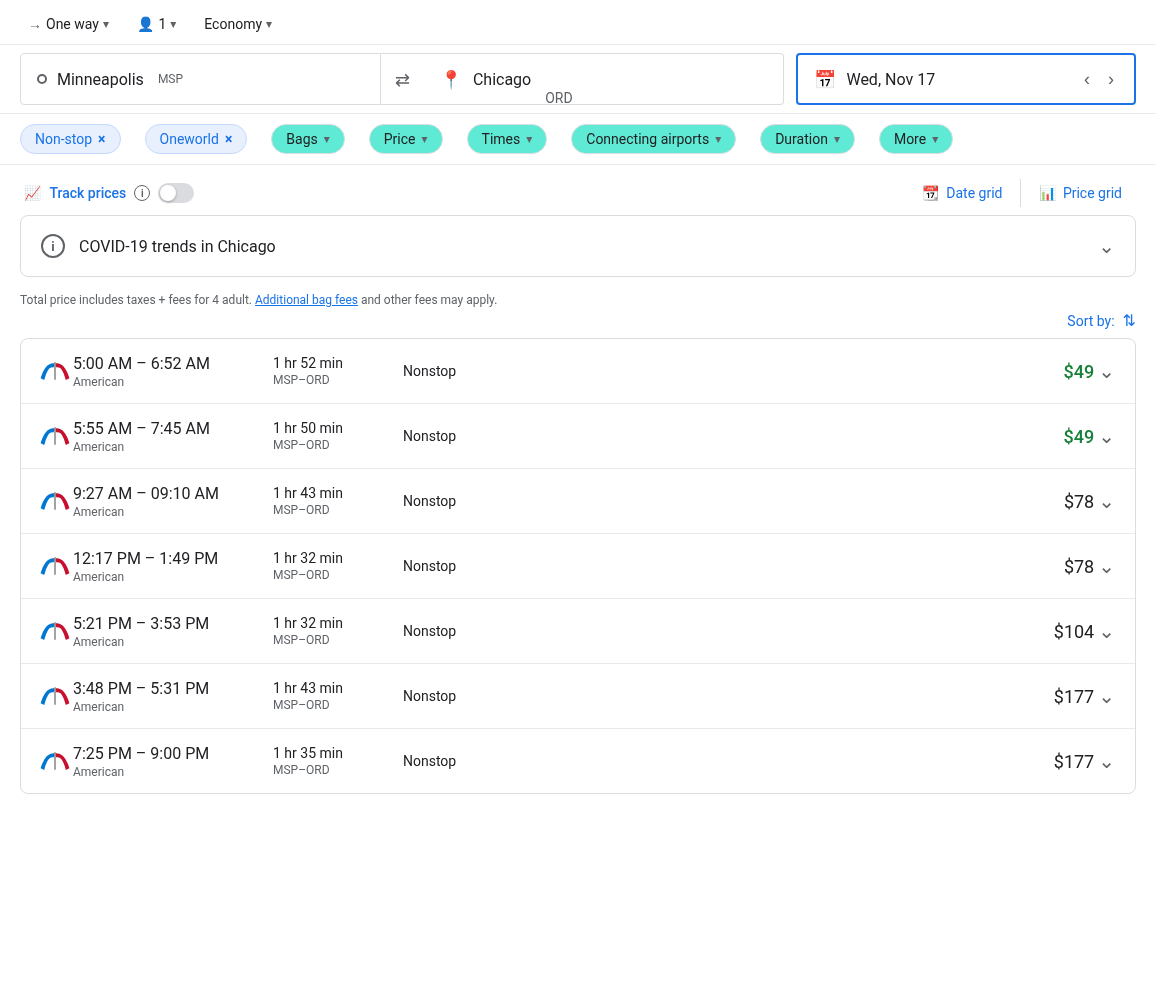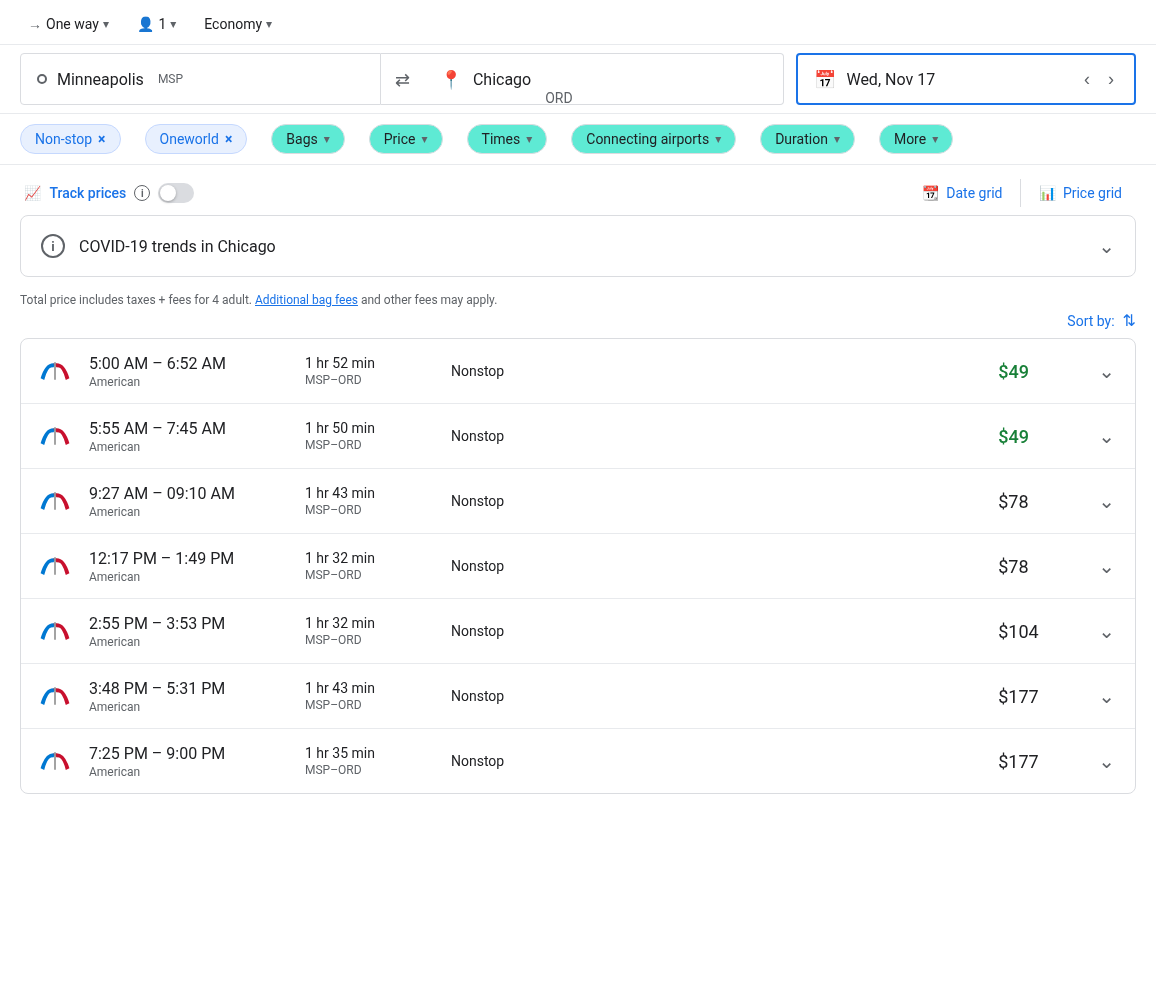--- a/index.html
+++ b/index.html
@@ -193,21 +193,20 @@
       border: 1px solid #dadce0;
       border-radius: 8px;
       overflow: hidden;
     }
     .flight-row {
       display: flex;
       align-items: center;
       padding: 14px 16px;
       border-bottom: 1px solid #e8eaed;
       cursor: pointer;
-      gap: 16px;
     }
     .flight-row:last-child { border-bottom: none; }
 
     .airline-logo {
       width: 40px; height: 40px; flex-shrink: 0;
       display: flex; align-items: center; justify-content: center;
     }
     
     .aa-logo {
       width: 36px; height: 36px; position: relative; overflow: hidden;
@@ -226,21 +225,21 @@
     .duration-text { font-size: 14px; color: #202124; }
     .duration-route { font-size: 12px; color: #5f6368; margin-top: 2px; }
 
     .flight-stops {
       flex: 0 0 100px;
       font-size: 14px; color: #202124;
     }
 
     .flight-price {
       margin-left: auto;
-      text-align: left;
+      text-align: right;
       flex: 0 0 80px;
     }
     .price-cheap { font-size: 18px; color: #188038; font-weight: 500; }
     .price-normal { font-size: 18px; color: #202124; }
 
     .expand-btn {
       color: #5f6368; font-size: 20px; cursor: pointer;
       padding: 4px; flex-shrink: 0;
     }
   </style>
@@ -469,21 +468,21 @@
           <svg viewBox="0 0 40 40" xmlns="http://www.w3.org/2000/svg">
 
     <path d="M4 28 Q10 8 22 12 L18 16 Q12 14 8 30 Z" fill="#0078D2"></path>
 
     <path d="M36 28 Q30 8 18 12 L22 16 Q28 14 32 30 Z" fill="#C8102E"></path>
 
     <rect x="19" y="10" width="2" height="20" fill="#999" rx="1"></rect>
   </svg>
         </div>
     <div class="flight-times">
-      <div class="flight-time-range">2:55 PM – 3:53 PM</div>
+      <div class="flight-time-range">5:21 PM – 3:53 PM</div>
       <div class="flight-airline">American</div>
     </div>
     <div class="flight-duration">
       <div class="duration-text">1 hr 32 min</div>
       <div class="duration-route">MSP–ORD</div>
     </div>
     <div class="flight-stops">Nonstop</div>
     <div class="flight-price">
       <span class="price-normal">$104</span>
     </div>

